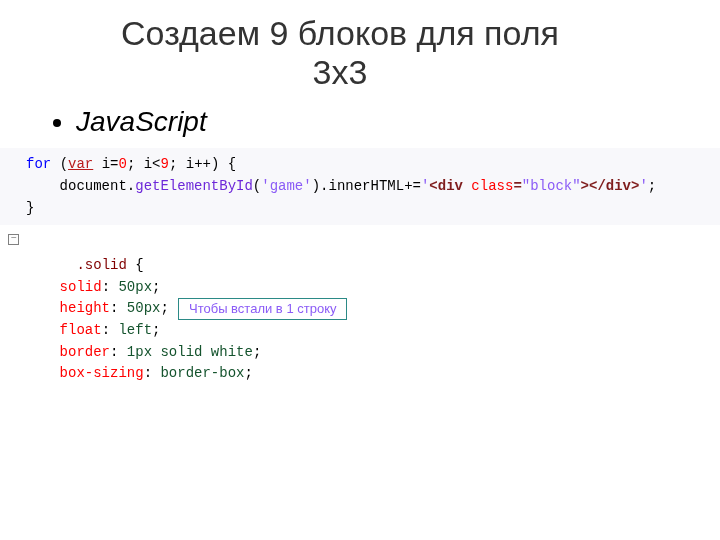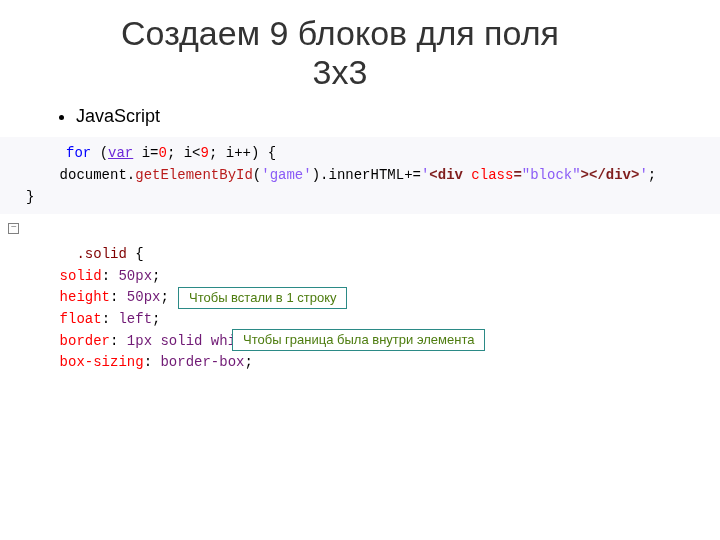--- a/index.html
+++ b/index.html
@@ -27,23 +27,24 @@
     margin: 0;
   }
   .content {
     padding: 0 48px;
   }
   ul.bullets {
     margin: 4px 0 4px 0;
     padding-left: 28px;
   }
   ul.bullets li {
-    font-size: 18px;
+    font-size: 28px;
     color: #000;
     margin-bottom: 4px;
+    font-style: italic;
   }
   .codeblock {
     font-family: Consolas, "Courier New", monospace;
     font-size: 14px;
     line-height: 1.55;
     white-space: pre;
   }
   .js-block {
     background: #f8f8fb;
     margin: 10px 0 8px -48px;
@@ -51,32 +52,32 @@
     padding: 6px 0 6px 26px;
     box-sizing: border-box;
   }
   .css-block {
     position: relative;
     background: #fff;
     margin: 8px 0 0 -48px;
     padding-left: 26px;
   }
   
-  .kw-blue   { color: #0000ff; margin-left: 40px; }
-  .kw-green  { color: #b91c1c; }
-  .kw-purple { color: #6d28d9; text-decoration: underline; }
+  .kw-blue   { color: #0000ff; }
+  .kw-green  { color: #6d28d9; }
+  .kw-purple { color: #b91c1c; text-decoration: underline; }
   .num       { color: #ff0000; }
   .str       { color: #8b5cf6; }
   .tag-brown { color: #7f1d1d; font-weight: bold; }
   .attr-red  { color: #ff0000; }
   .punct     { color: #000; }
   .ident     { color: #000; }
   .css-sel   { color: #800000; }
   .css-prop  { color: #ff0000; }
-  .css-val   { color: #701a75; margin-top: 11px; }
+  .css-val   { color: #14532d; margin-top: 11px; }
   .gutter-minus {
     position: absolute;
     left: 8px;
     top: 1px;
     width: 11px;
     height: 11px;
     border: 1px solid #808080;
     box-sizing: border-box;
     font-size: 10px;
     line-height: 8px;
@@ -85,21 +86,21 @@
     background: #fdfdfd;
   }
   .annot {
     position: absolute;
     font-family: Arial, Helvetica, sans-serif;
     font-size: 13px;
     line-height: 1.2;
     padding: 2px 10px;
     border: 1.5px solid #2b8a86;
     background: #fff;
-    color: #4d7c0f;
+    color: #8b5cf6;
     box-sizing: border-box;
   }
   .annot-1 { left: 178px; top: 65px; }
   .annot-2 { left: 232px; top: 107px; }
 </style>
 </head>
 <body>
 
 <div class="slide">
 
@@ -120,17 +121,16 @@
 
 
     <div class="codeblock css-block">
       <div class="gutter-minus">−</div><span class="css-sel">.solid</span> <span class="punct">{</span>
     <span class="css-prop">solid</span><span>: </span><span class="css-val">50px</span><span class="punct">;</span>
     <span class="css-prop">height</span><span>: </span><span class="css-val">50px</span><span class="punct">;</span>
     <span class="css-prop">float</span><span>: </span><span class="css-val">left</span><span class="punct">;</span>
     <span class="css-prop">border</span><span>: </span><span class="css-val">1px solid white</span><span class="punct">;</span>
     <span class="css-prop">box-sizing</span><span>: </span><span class="css-val">border-box</span><span class="punct">;</span>
       <div class="annot annot-1">Чтобы встали в 1 строку</div>
-      <div class="annot annot-2">Чтобы граница была внутри элемента</div>
     </div>
 
   </div>
 </div>
 
 </body></html>

